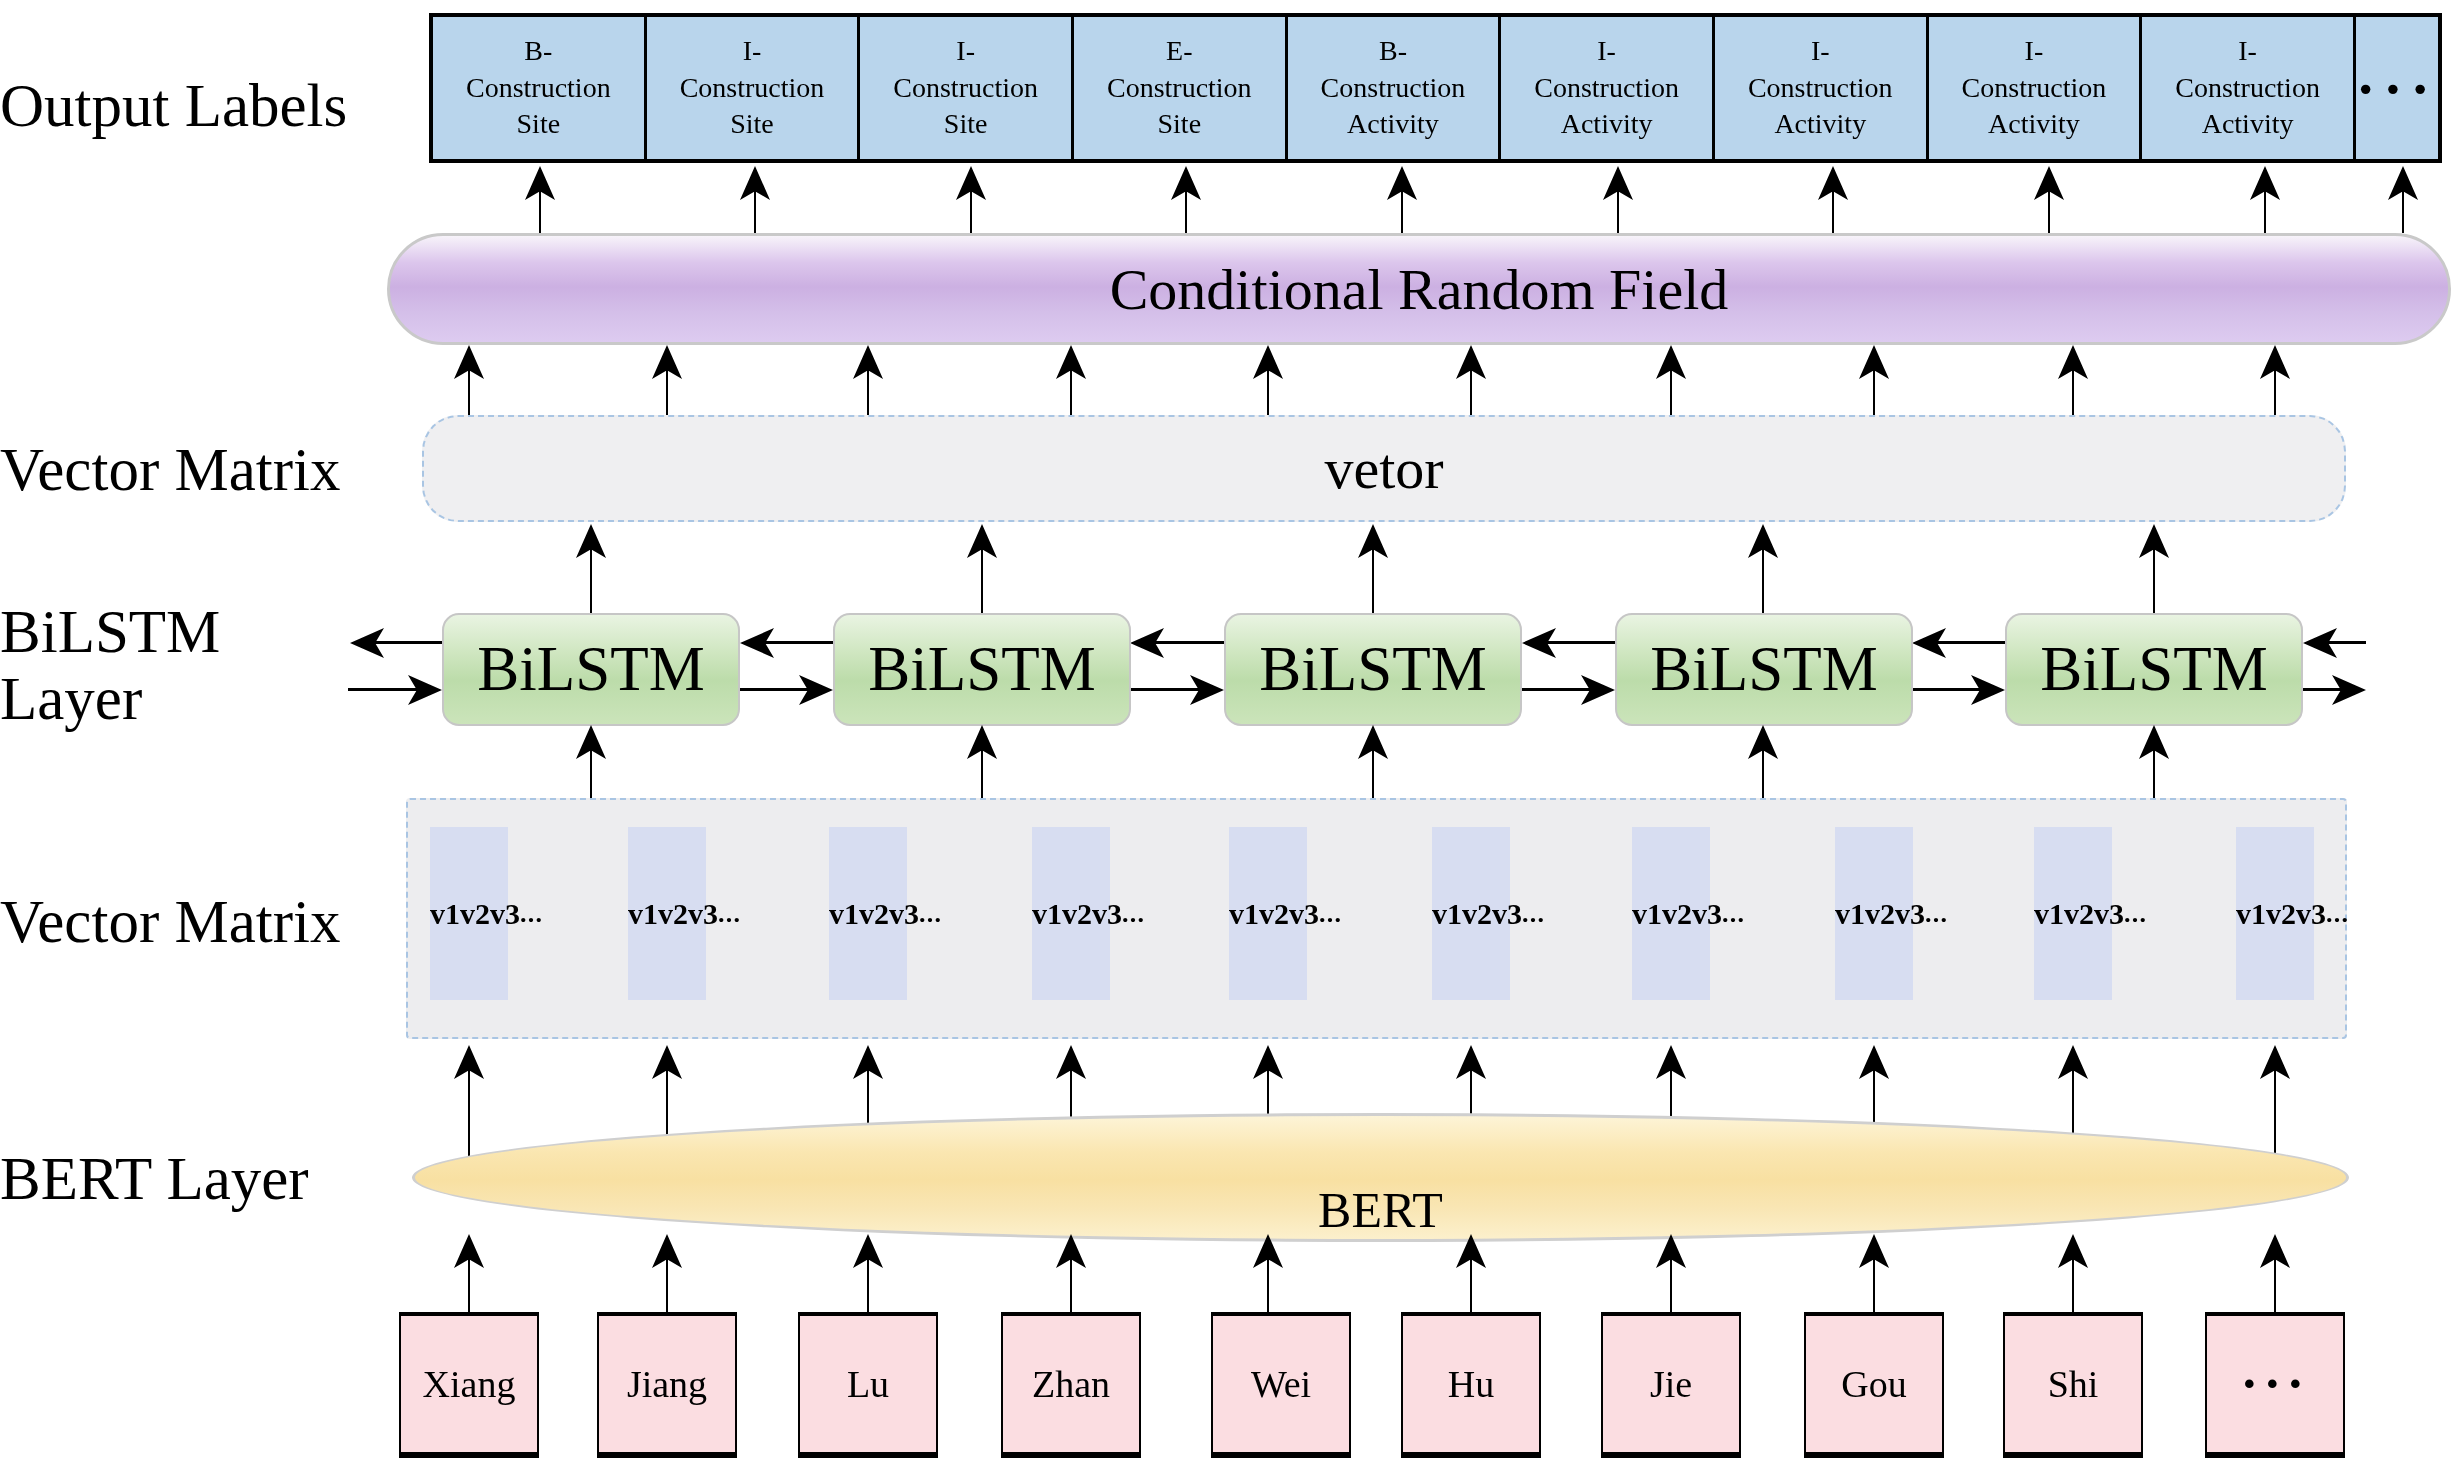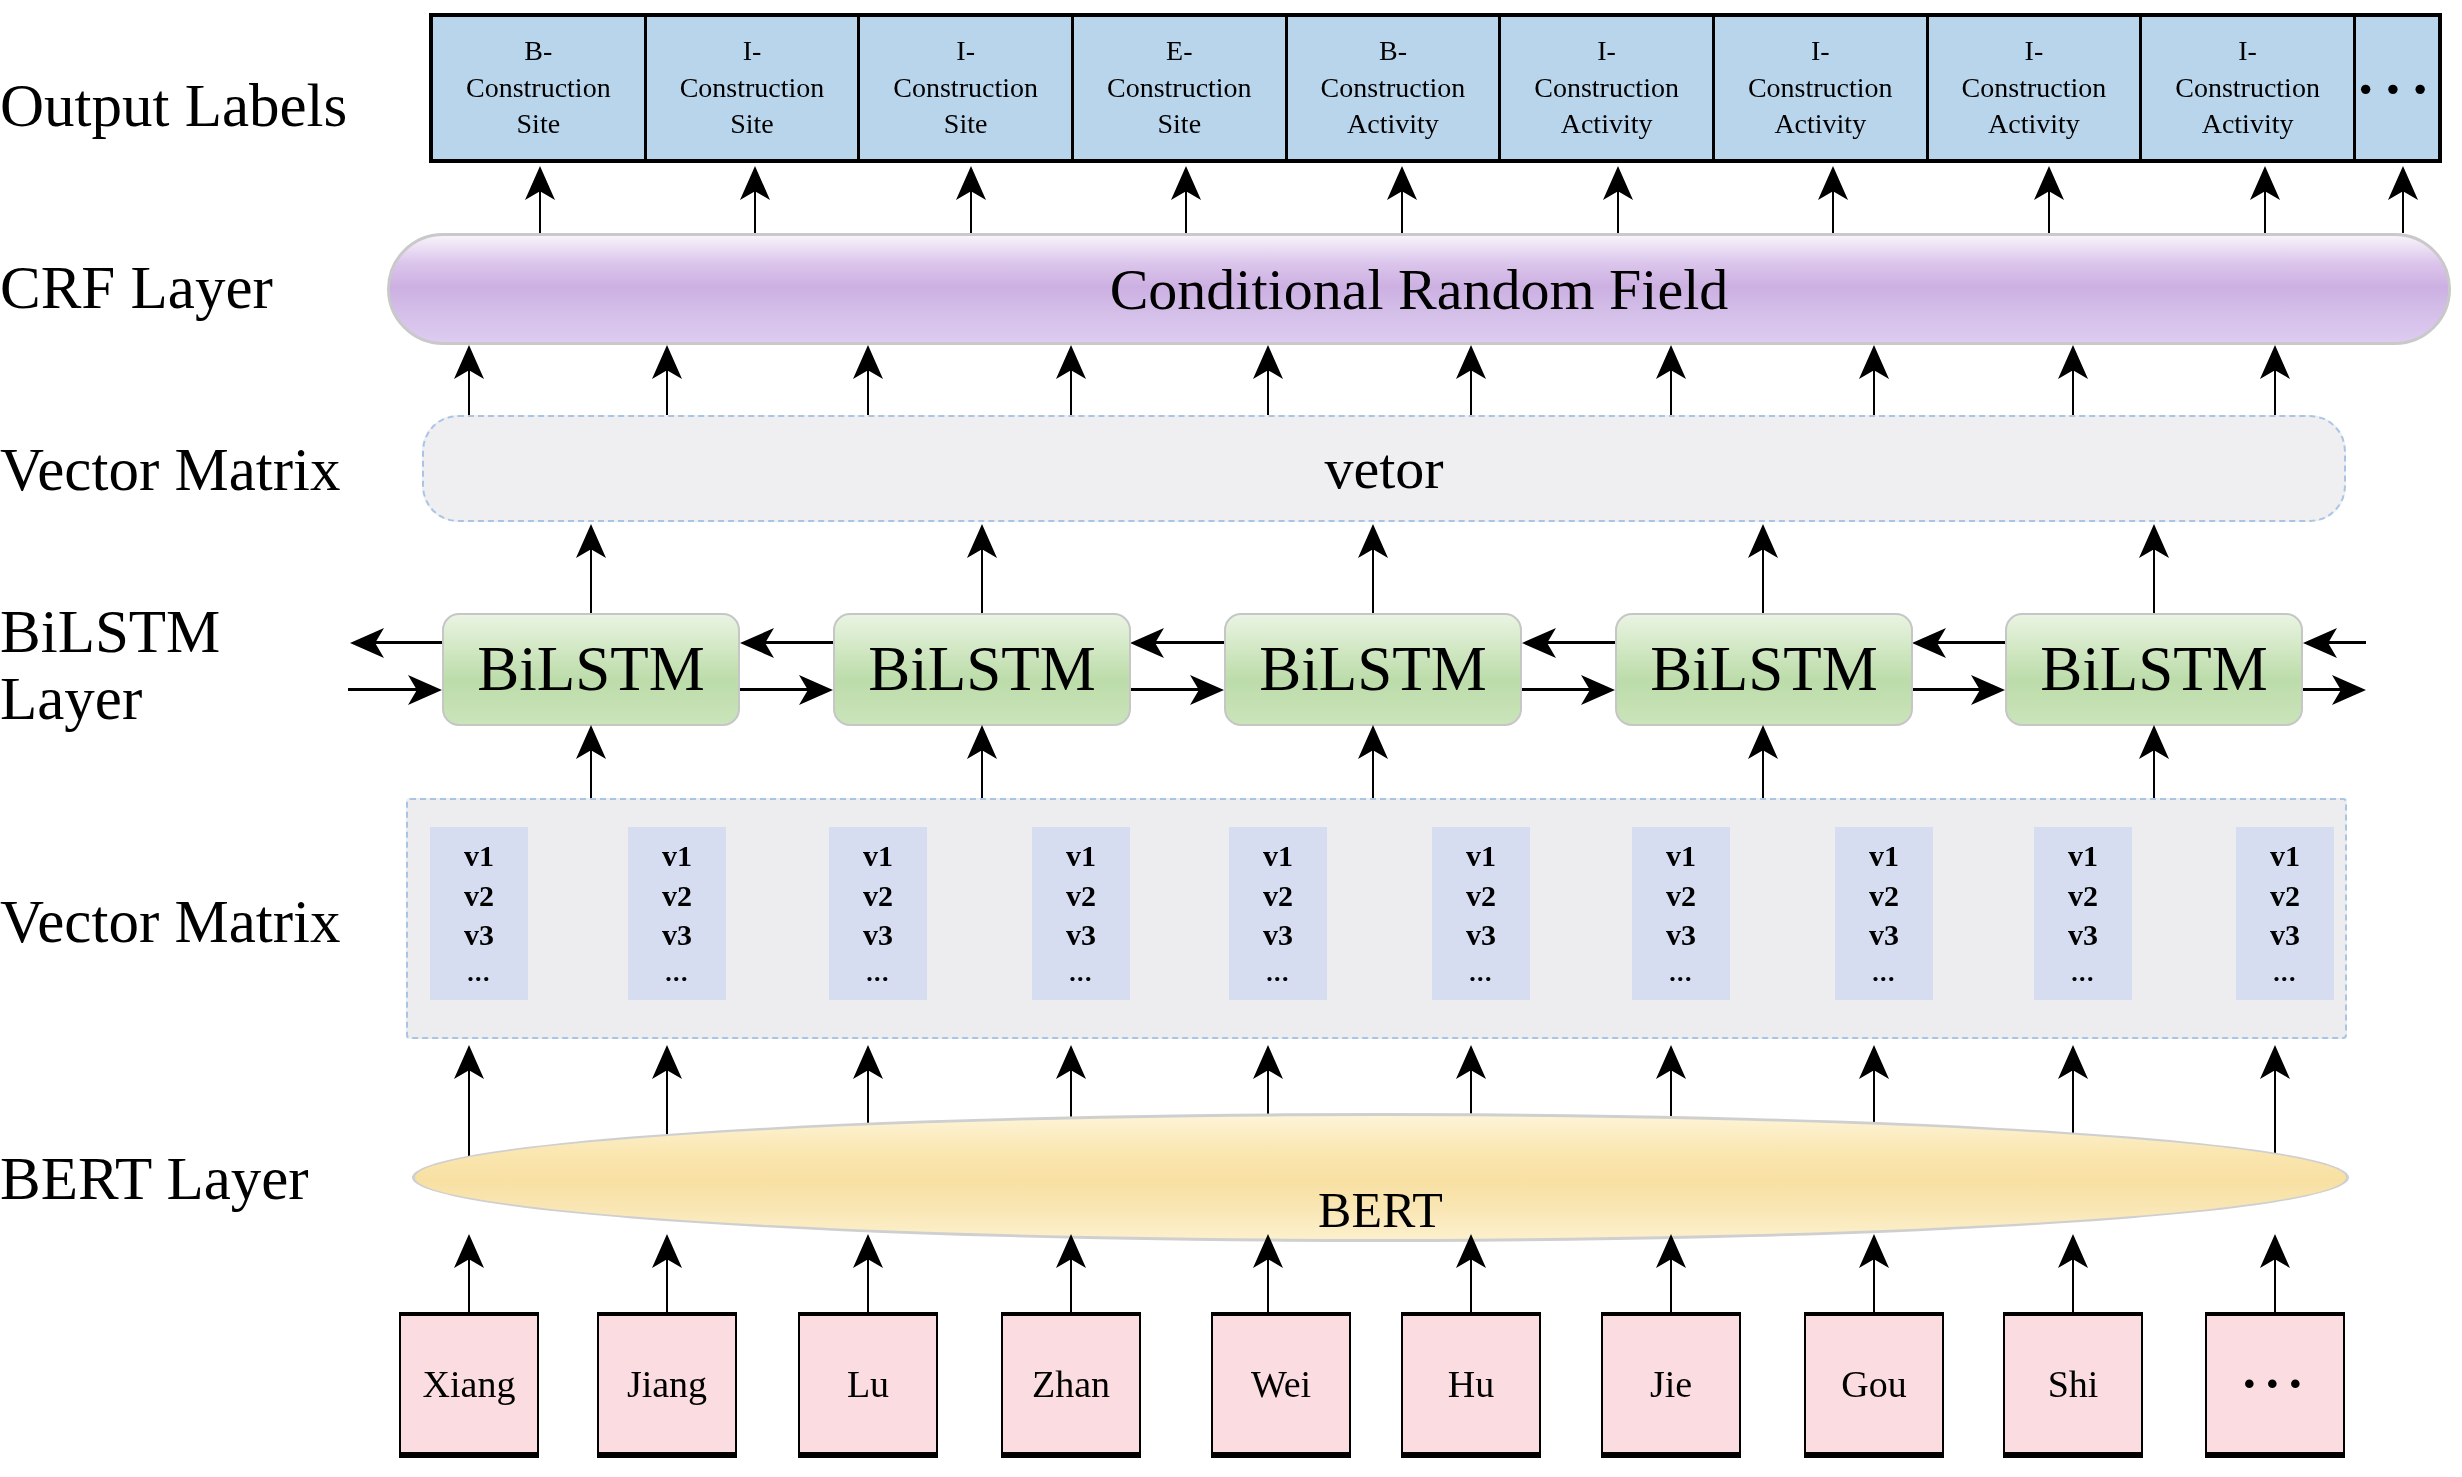--- a/index.html
+++ b/index.html
@@ -25,22 +25,22 @@
              border:2.6px dashed #a9c5e3;box-sizing:border-box;background:#efeff1;
              display:flex;align-items:center;justify-content:center;font-size:58px;}
   
   .bilstm-box{position:absolute;top:613px;width:298px;height:113px;border-radius:17px;
               border:2.6px solid #c6c6c6;box-sizing:border-box;
               background:linear-gradient(180deg,#e9f4e2 0%,#cfe6c0 35%,#bcdcaa 60%,#cbe4ba 100%);
               display:flex;align-items:center;justify-content:center;font-size:63px;}
   
   .vm-box{position:absolute;left:406px;top:798px;width:1941px;height:241px;border:2.6px dashed #a9c5e3;
           border-radius:4px;box-sizing:border-box;background:#ededef;}
-  .strip{position:absolute;top:827px;width:98px;height:173px;background:#d7ddf1;
-         display:flex;flex-direction:column;align-items:center;justify-content:space-evenly;
+  .strip{position:absolute;top:827px;width:78px;height:173px;background:#d7ddf1;
+         display:flex;align-items:center;justify-content:space-evenly;
          font-size:30px;font-weight:bold;line-height:1;padding:4px 0;box-sizing:border-box;}
   .strip .sdots{font-size:26px;letter-spacing:1.3px;}
   
   .bert-ellipse{position:absolute;left:412px;top:1113px;width:1937px;height:129px;border-radius:50%;
                 border:3.3px solid #cfcfcf;box-sizing:border-box;
                 background:linear-gradient(180deg,#fdf4d7 0%,#fae6b0 30%,#f8e0a2 52%,#f9e6b4 75%,#fcf0cc 100%);
                 display:flex;align-items:flex-end;justify-content:center;font-size:50px;}
   
   .input-box{position:absolute;top:1312px;width:140px;height:146px;background:#fbdde1;
              border:2.6px solid #000;border-top-width:4.6px;border-bottom-width:6px;box-sizing:border-box;
@@ -60,21 +60,20 @@
   .ha.aright .hh{position:absolute;right:0;top:0;width:34px;height:30px;background:#000;
           clip-path:polygon(100% 50%,0 0,26% 50%,0 100%);}
   .ha.aright .hs{right:18.4px;}
 </style>
 </head>
 <body>
 
 <div class="stage">
 
   <div class="side-label" style="top:72px;">Output Labels</div>
-  <div class="side-label" style="top:254px;">CRF Layer</div>
   <div class="side-label" style="top:436px;">Vector Matrix</div>
   <div class="side-label" style="top:598px;">
     <span style="display:block;">BiLSTM</span>
     <span style="display:block;">Layer</span>
   </div>
   <div class="side-label" style="top:888px;">Vector Matrix</div>
   <div class="side-label" style="top:1145px;">BERT Layer</div>
 
   <div class="label-row">
     <div class="label-cell">

